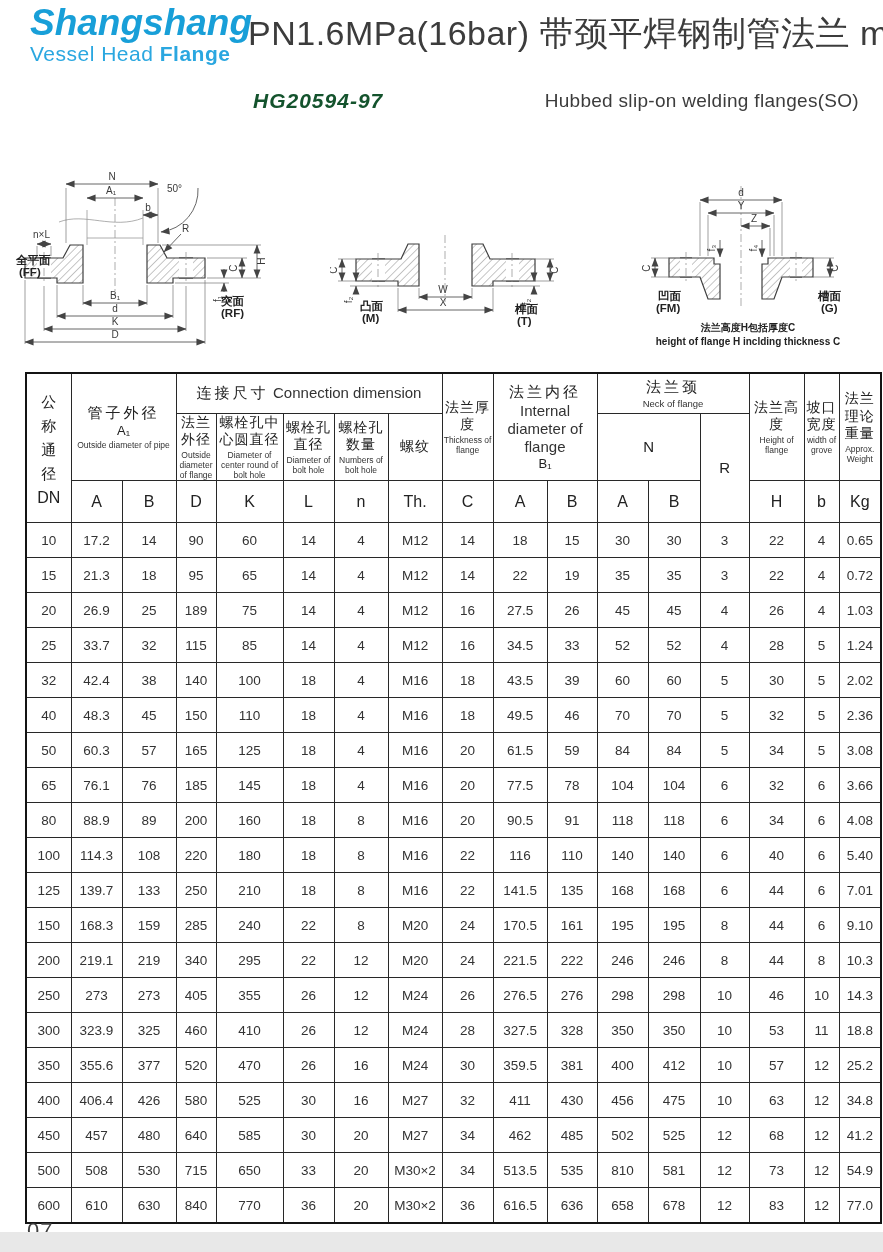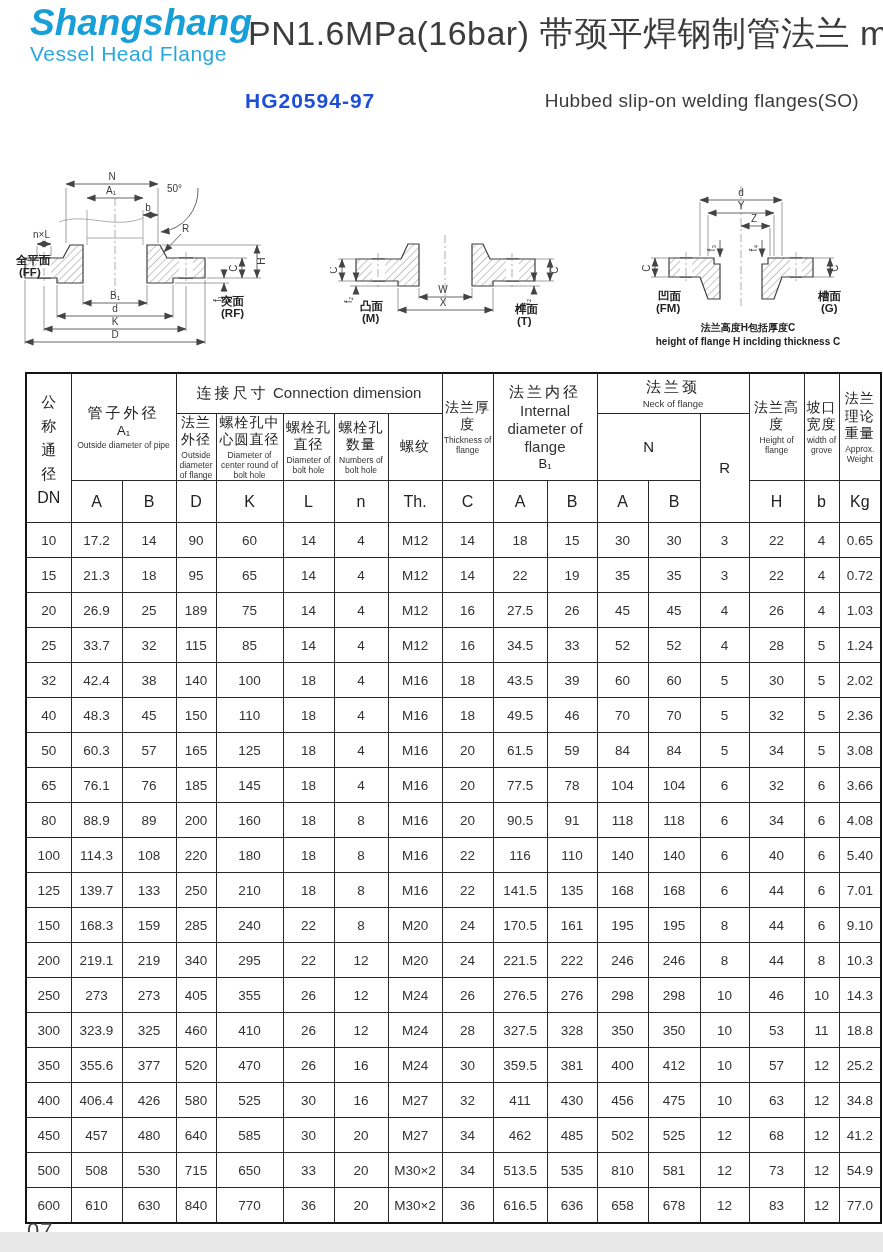--- a/index.html
+++ b/index.html
@@ -3,23 +3,23 @@
 <meta charset="utf-8">
 <style>
   html,body{margin:0;padding:0;background:#e8e8e8;}
   .page{position:relative;width:883px;height:1232px;background:#ffffff;margin:0 auto;
         font-family:"Liberation Sans","DejaVu Sans",sans-serif;overflow:hidden;}
 
   
   .logo{position:absolute;left:30px;top:4px;}
   .logo-name{font-size:37px;font-weight:bold;font-style:italic;color:#189fd8;letter-spacing:0px;line-height:1.0;}
   .logo-sub{font-size:21px;color:#2aa7e0;margin-top:1px;letter-spacing:0.5px;}
-  .logo-sub .b{font-weight:normal;text-align:right;}
+  .logo-sub .b{font-weight:bold;text-align:right;}
   .doc-title{position:absolute;left:248px;top:11px;font-size:34px;color:#3c3c3c;letter-spacing:0.5px;white-space:nowrap;}
-  .doc-std{position:absolute;left:245px;top:89px;font-size:21px;font-weight:bold;color:#1d4ed8;letter-spacing:1px;}
+  .doc-std{position:absolute;left:253px;top:89px;font-size:21px;font-weight:bold;font-style:italic;color:#14532d;letter-spacing:1px;}
   .doc-sub-en{position:absolute;right:24px;top:90px;font-size:19px;color:#3c3c3c;letter-spacing:0.3px;}
 
   
   .fig{position:absolute;}
   .fig .edge{stroke:#3f3f3f;stroke-width:1.2;fill:none;}
   .fig .thin{stroke:#9a9a9a;stroke-width:0.8;fill:none;}
   .fig .cl{stroke:#8a8a8a;stroke-width:0.7;stroke-dasharray:8 3 2 3;fill:none;}
   .fig .ext{stroke:#767676;stroke-width:0.7;fill:none;}
   .fig .dim{stroke:#555;stroke-width:0.9;fill:none;marker-start:url(#arr);marker-end:url(#arr);}
   .fig .dime{stroke:#555;stroke-width:0.9;fill:none;marker-end:url(#arr);}

